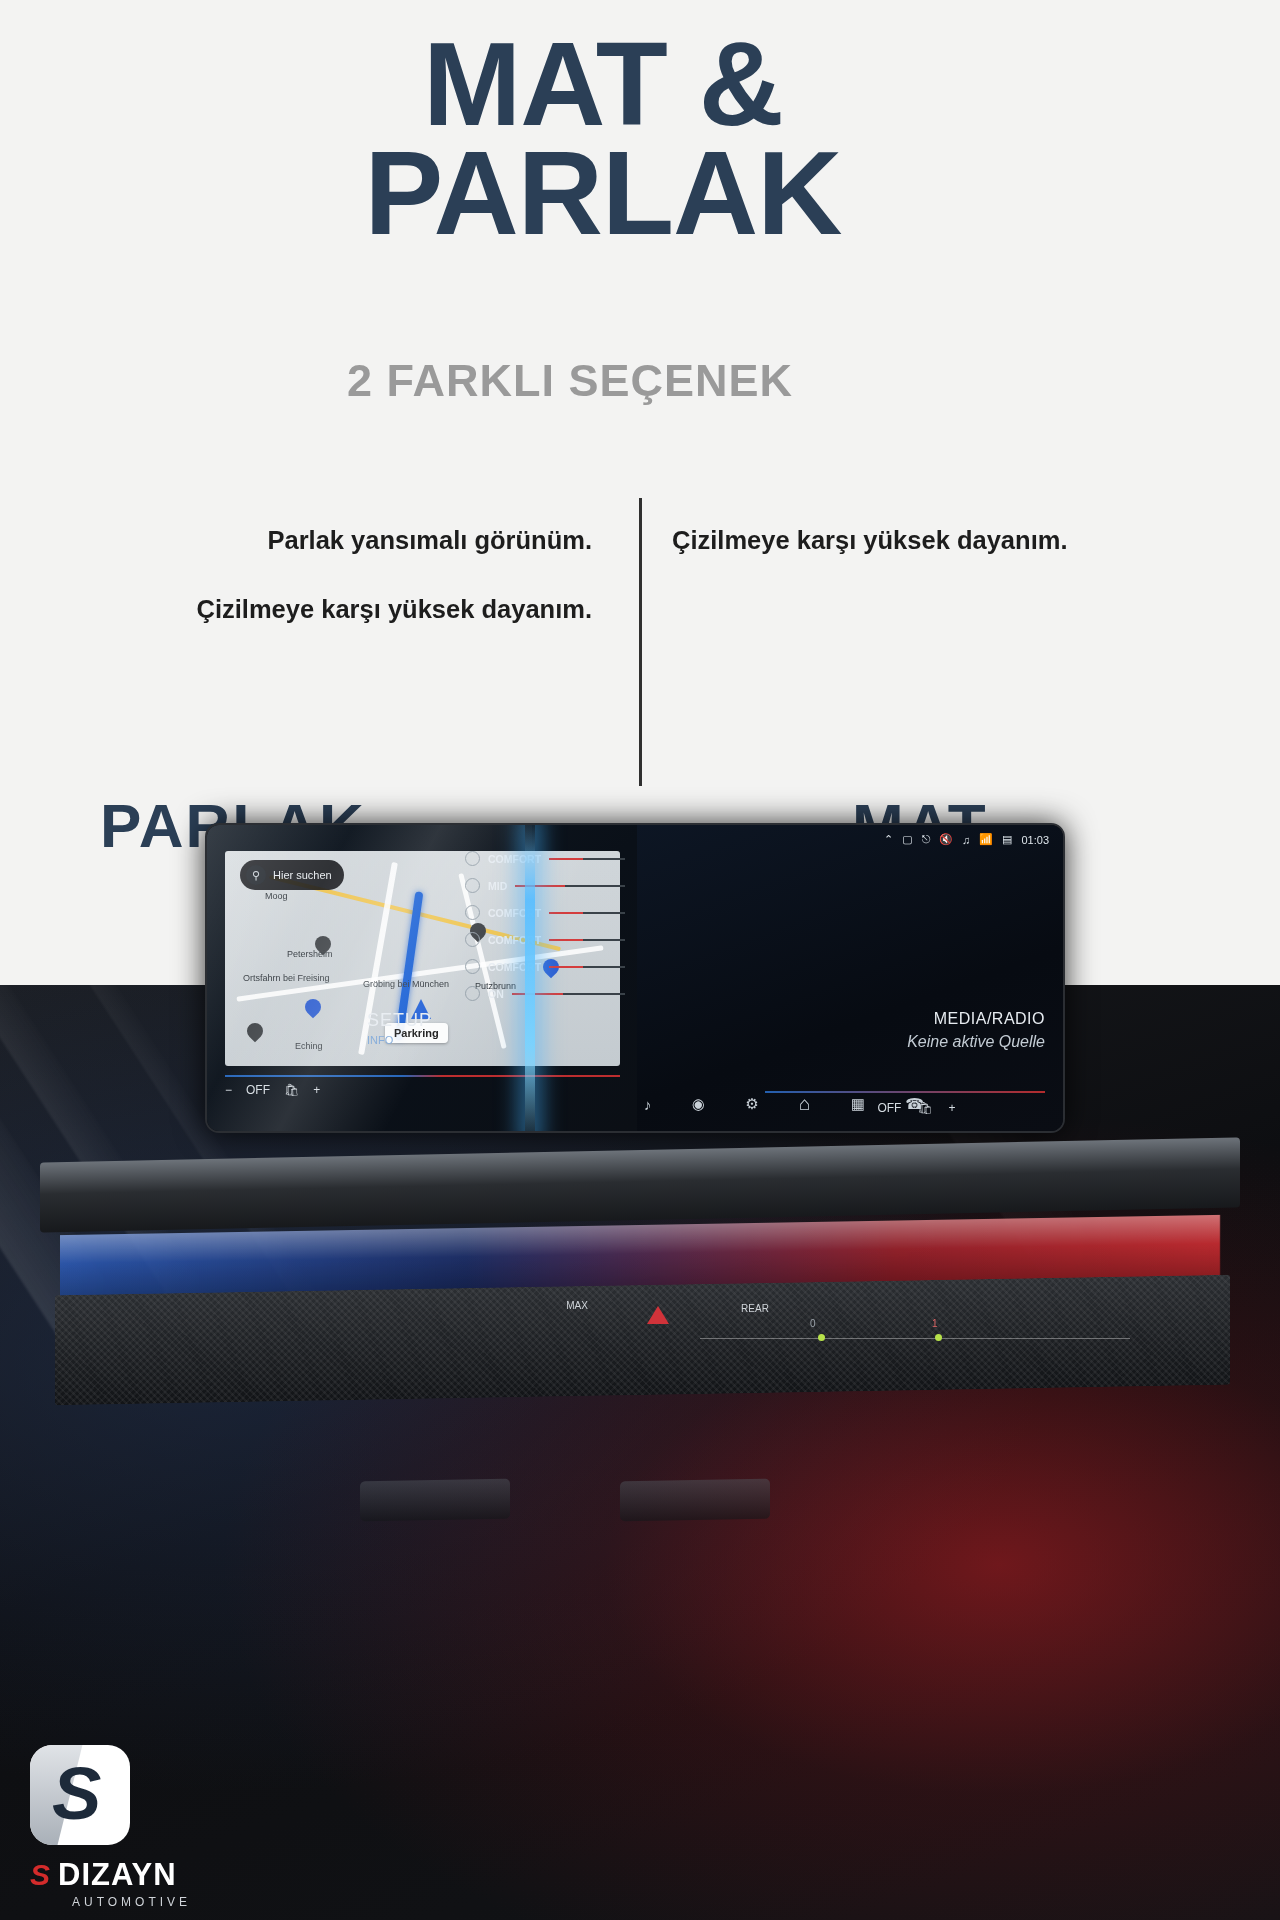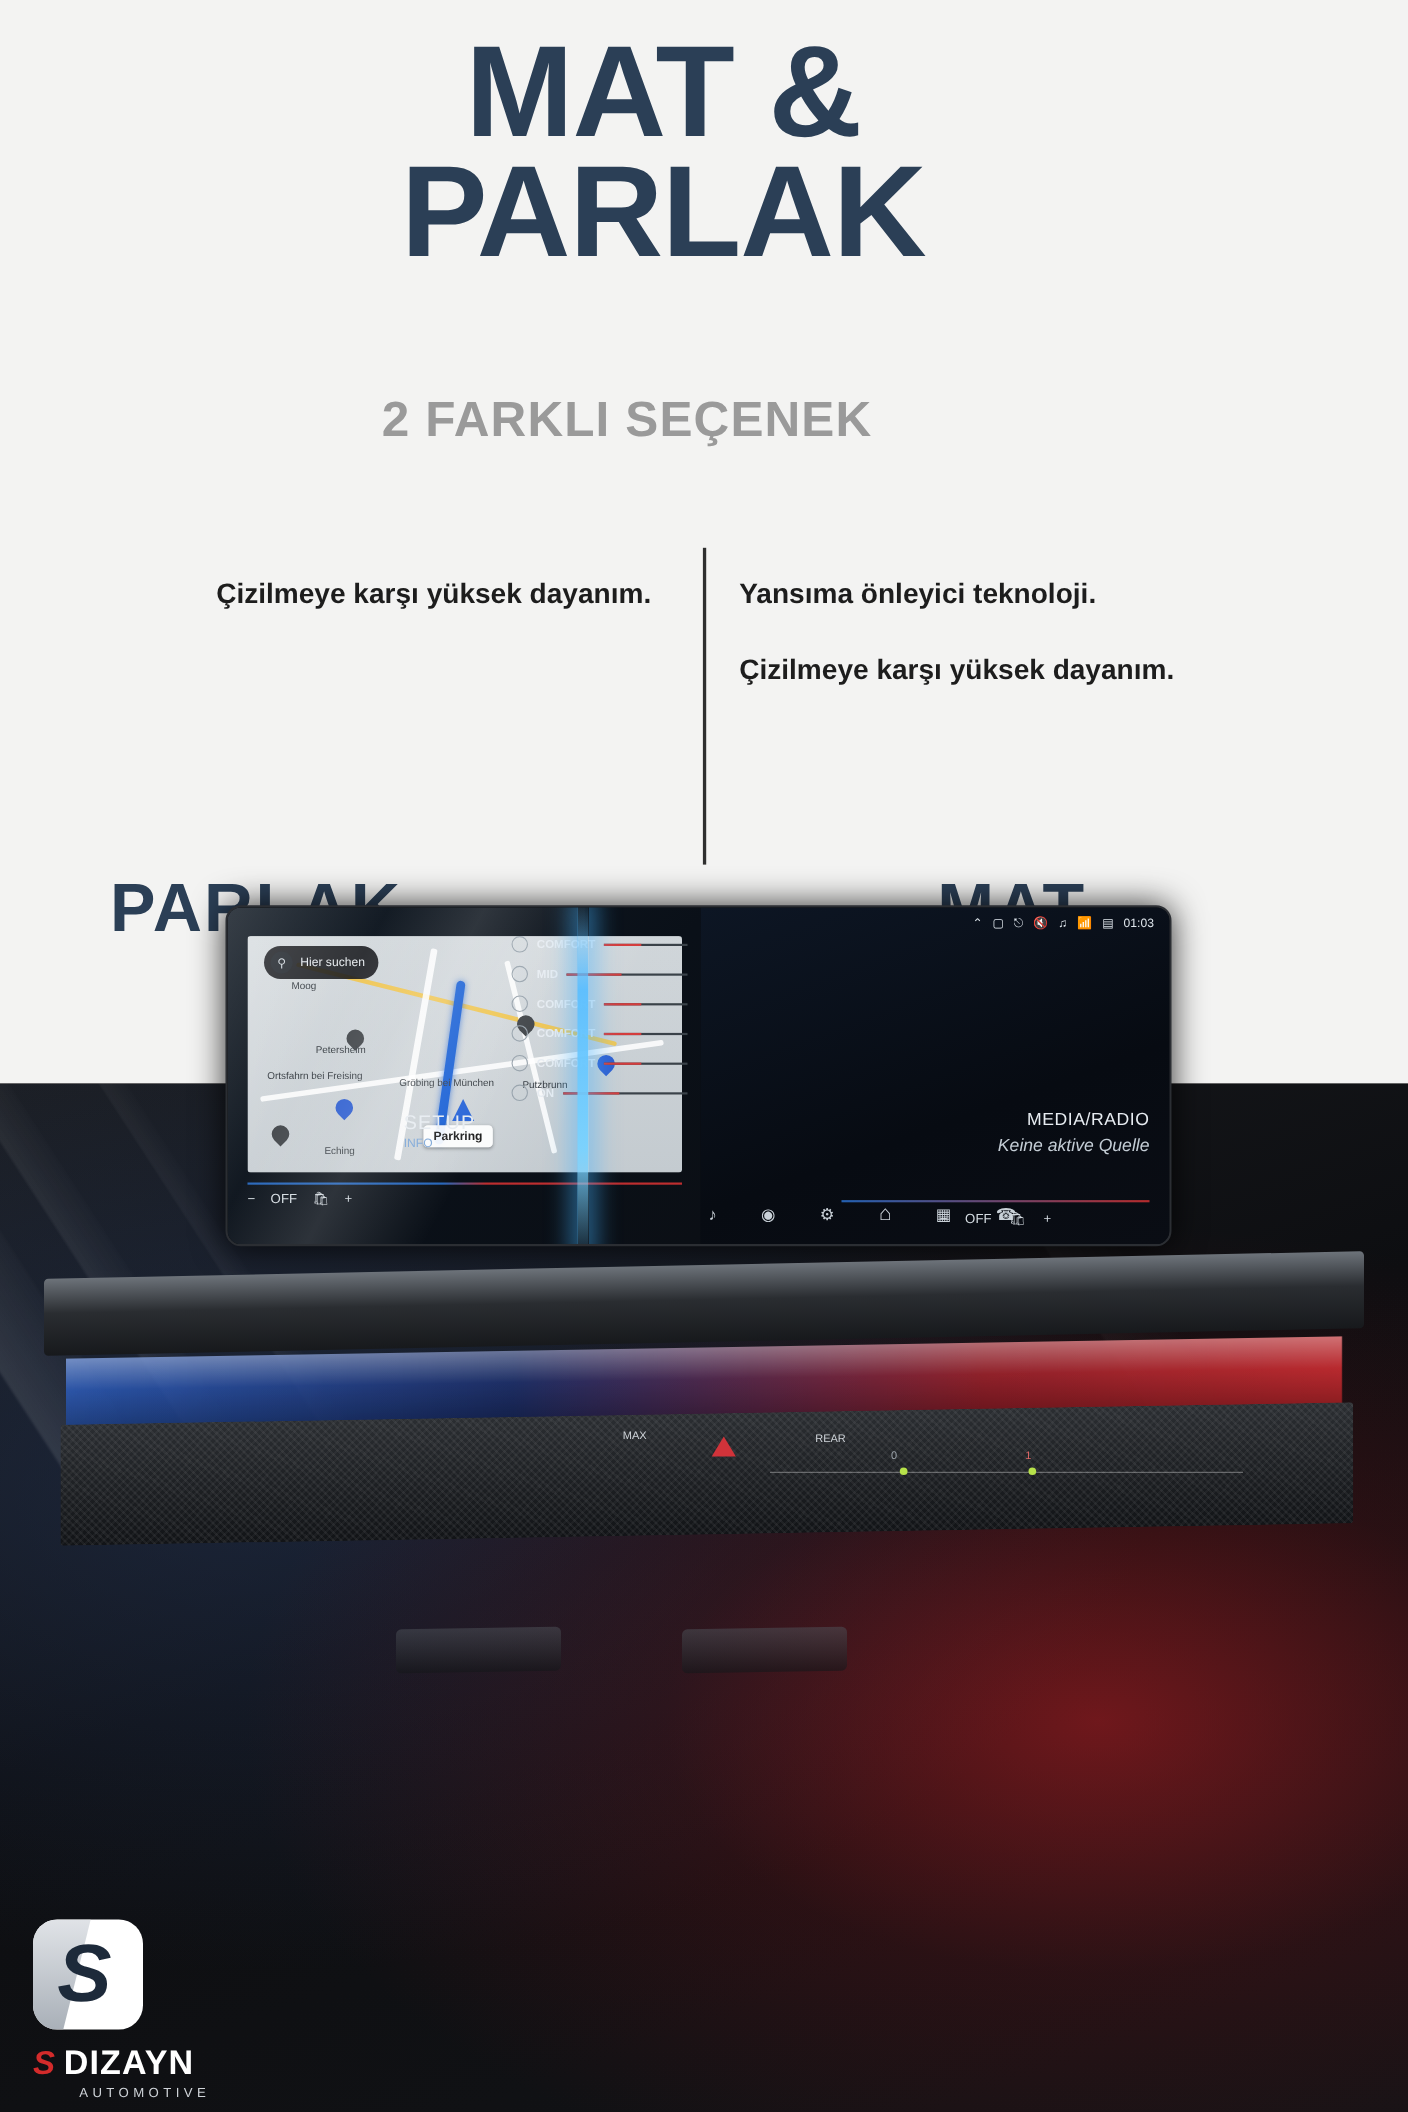--- a/index.html
+++ b/index.html
@@ -518,25 +518,25 @@
       <span class="l1">MAT &amp;</span>
       <span class="l2">PARLAK</span>
     </div>
 
     <div class="subhead">2 FARKLI SEÇENEK</div>
 
     <div class="compare">
       <div class="divider"></div>
 
       <div class="col left">
+        <div class="line">Parlak yansımalı görünüm.</div>
         <div class="line">Çizilmeye karşı yüksek dayanım.</div>
       </div>
 
       <div class="col right">
-        <div class="line">Yansıma önleyici teknoloji.</div>
         <div class="line">Çizilmeye karşı yüksek dayanım.</div>
       </div>
     </div>
 
     <div class="labels">
       <div class="brandlabel parlak">PARLAK</div>
       <div class="brandlabel mat">MAT</div>
     </div>
 
     <div class="watermark">

